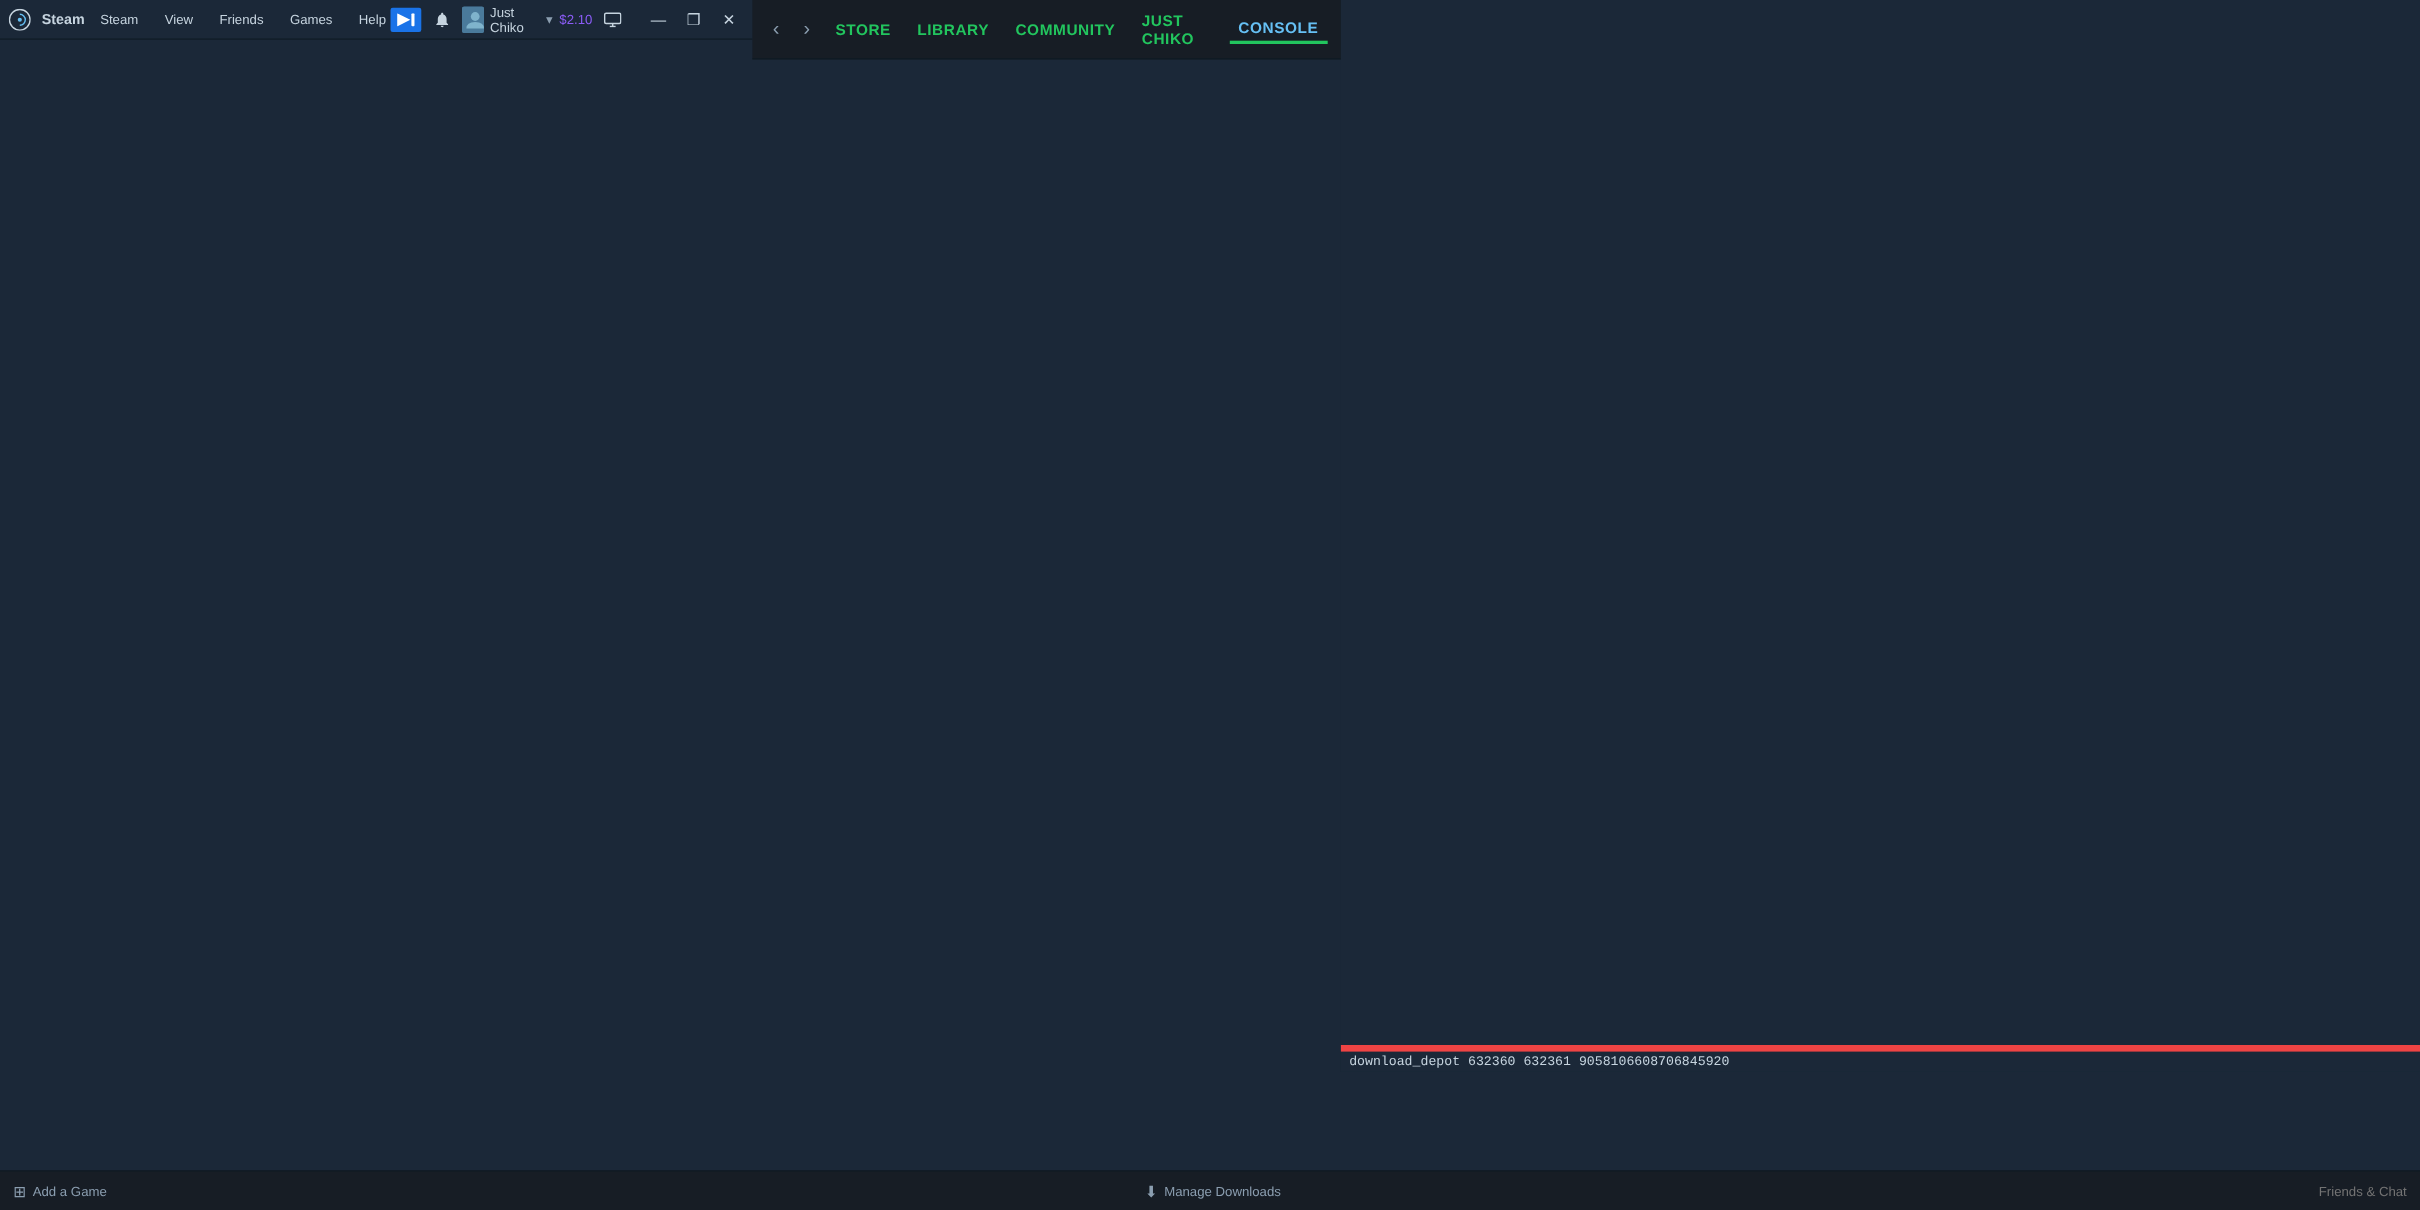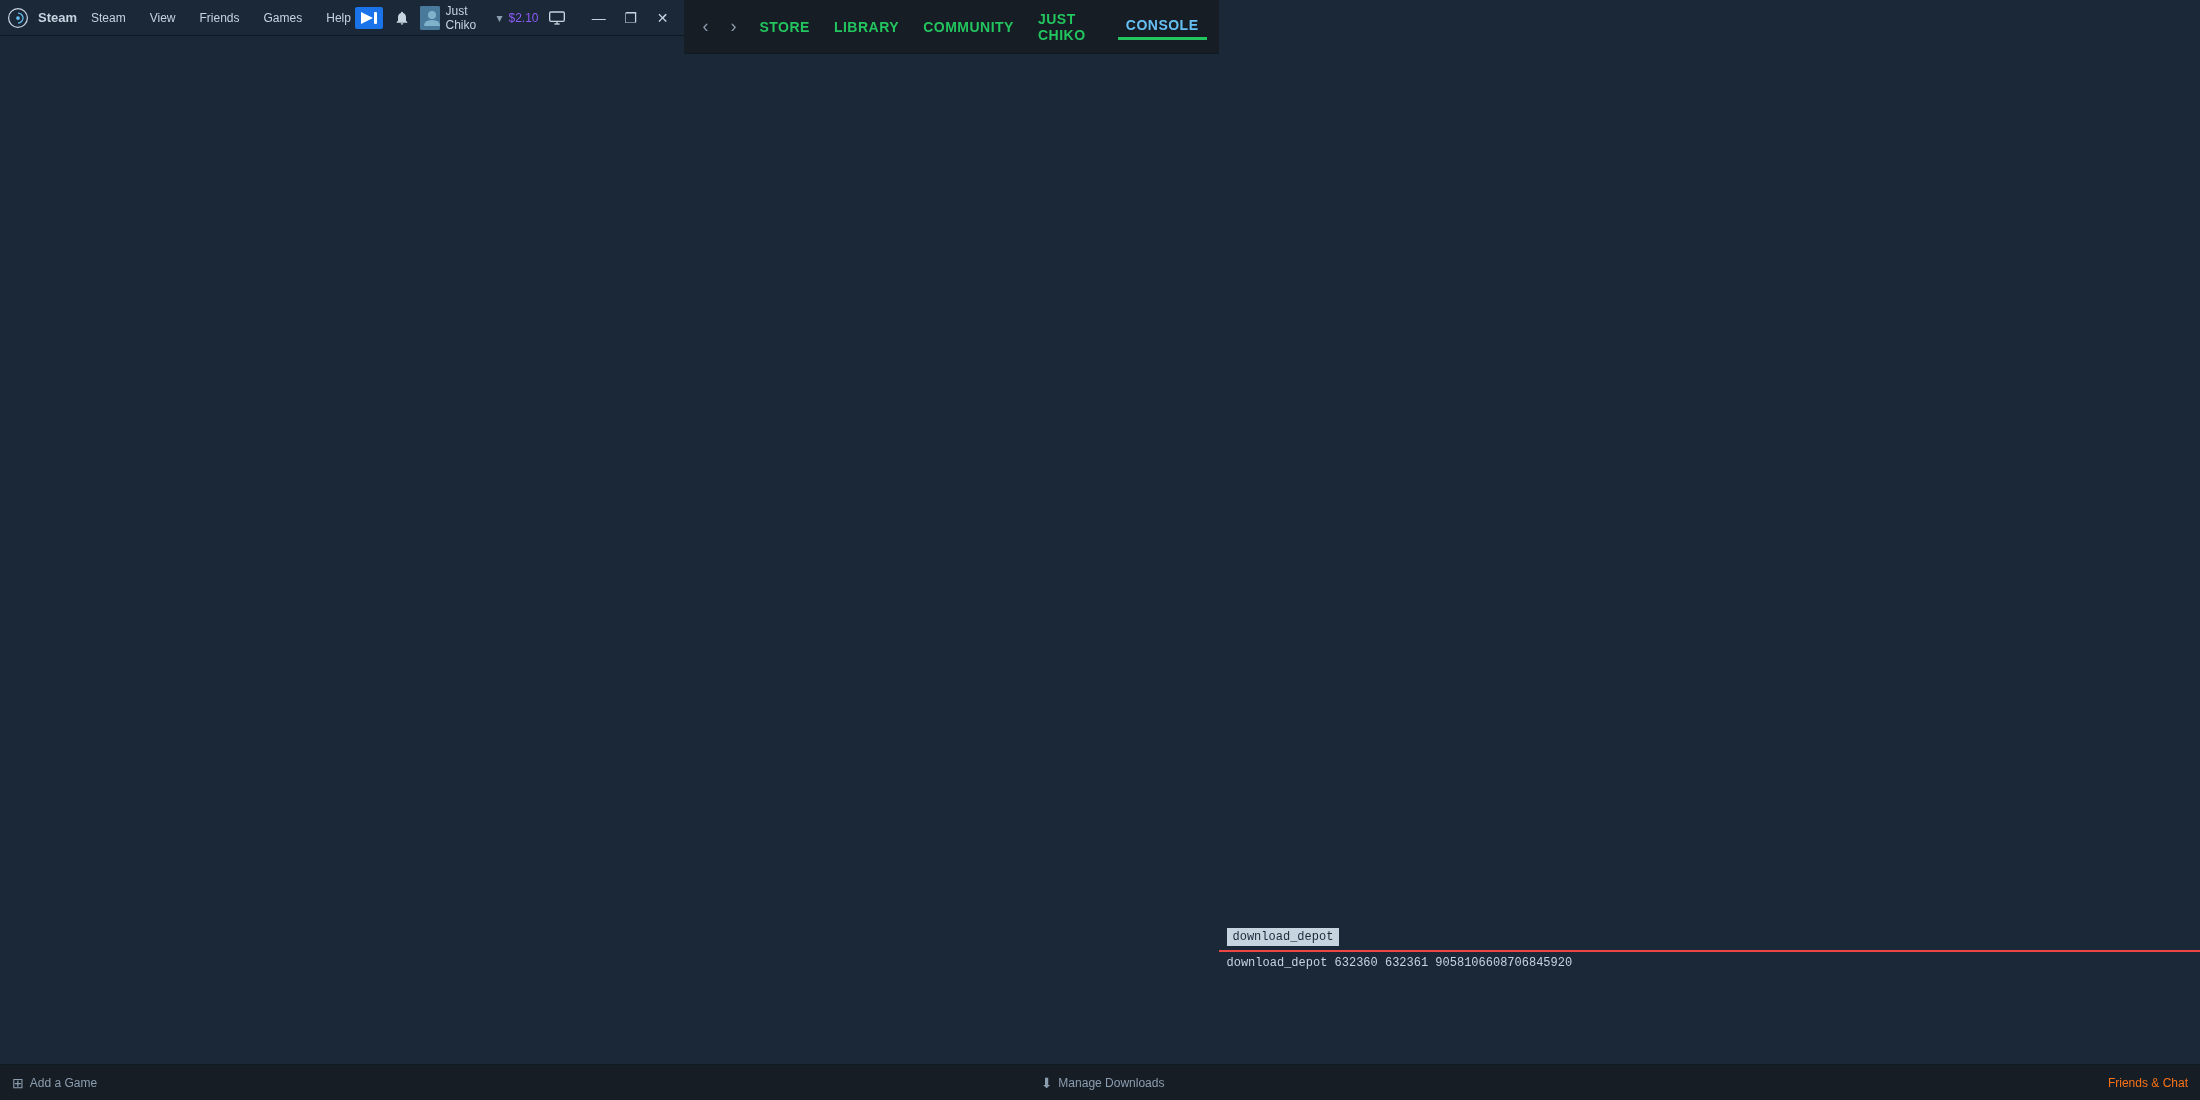--- a/index.html
+++ b/index.html
@@ -190,21 +190,21 @@
       font-size: 12px;
       font-family: "Courier New", monospace;
       padding: 2px 6px;
       display: inline-block;
       margin-bottom: 0;
       margin-left: 0;
     }
 
     #console-input-row {
       background: #1b2838;
-      border-top: 2px solid #ef4444;
+      border-top: 6px solid #ef4444;
       height: 24px;
       display: flex;
       align-items: center;
       padding: 0 8px;
       justify-content: flex-end;
     }
 
     #console-input {
       background: transparent;
       border: none;
@@ -253,21 +253,21 @@
     #manage-downloads-icon {
       color: #8b9eb0;
       font-size: 14px;
     }
     #manage-downloads-label {
       color: #8b9eb0;
       font-size: 12px;
       text-align: center;
     }
     #statusbar-right {
-      color: #f97316;
+      color: #737373;
       font-size: 12px;
       cursor: pointer;
     }
 
     
     #page-wrapper {
       display: flex;
       flex-direction: row;
       height: 1100px;
     }
@@ -341,23 +341,20 @@
     <a class="nav-link">STORE</a>
     <a class="nav-link">LIBRARY</a>
     <a class="nav-link">COMMUNITY</a>
     <a class="nav-link">JUST CHIKO</a>
     <a class="nav-link active">CONSOLE</a>
   </div>
 
   <div id="main" style="height: 974px;">
 
     <div id="console-bottom">
-      <div style="padding: 4px 8px;">
-        <span id="autocomplete-tooltip">download_depot</span>
-      </div>
       <div id="console-input-row">
         <input id="console-input" type="text" value="download_depot 632360 632361 9058106608706845920" style="">
       </div>
     </div>
 
   </div>
 
   <div id="statusbar">
     <div id="statusbar-left">
       <span id="add-game-icon">⊞</span>

